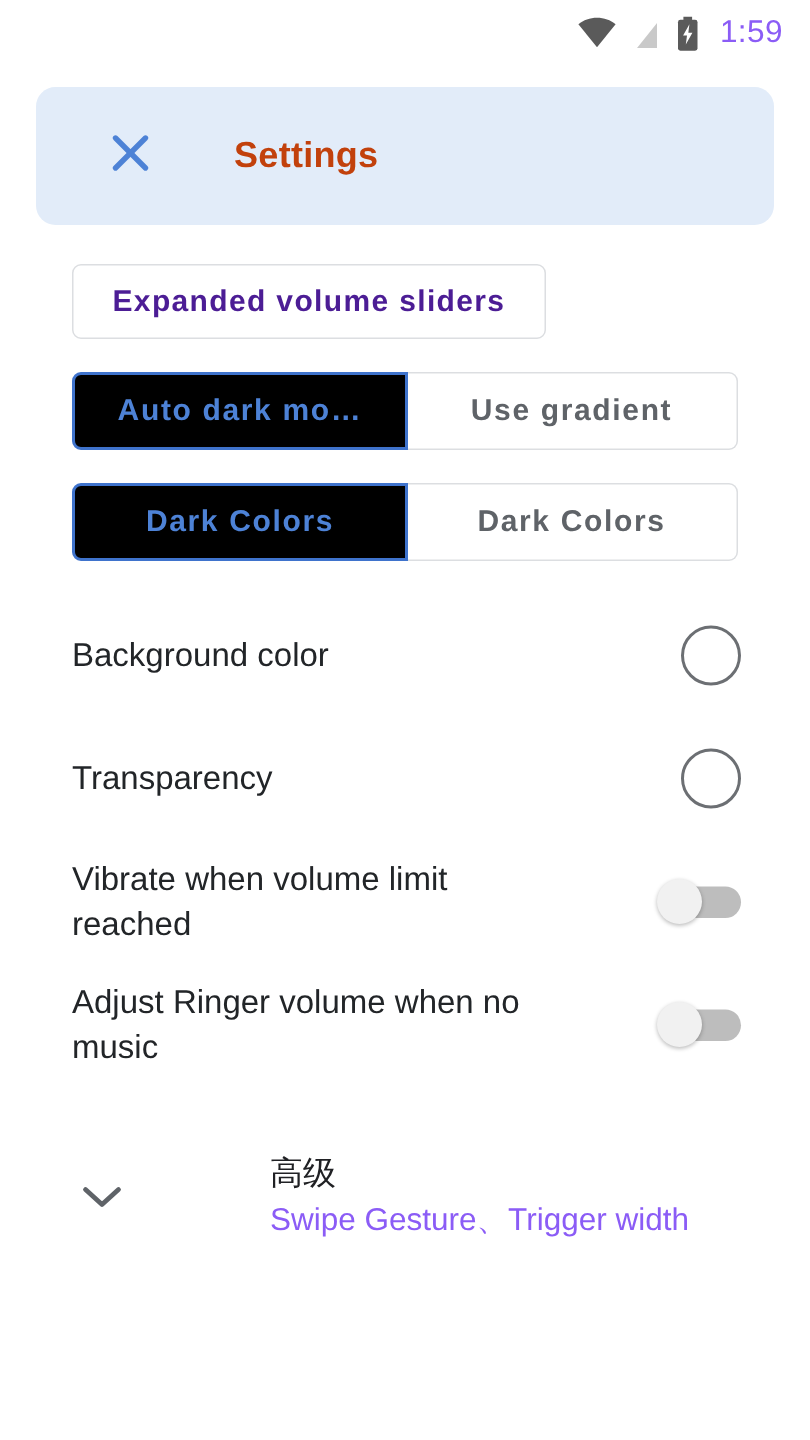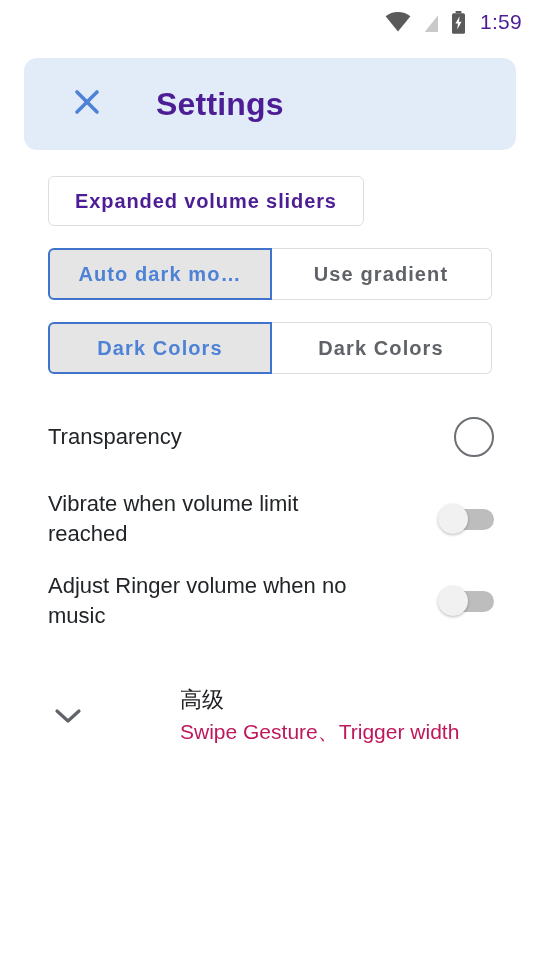--- a/index.html
+++ b/index.html
@@ -15,21 +15,21 @@
     height:44px;
     display:flex;
     align-items:center;
     justify-content:flex-end;
     padding-right:18px;
     gap:10px;
   }
   .statusbar svg { display:block; }
   .status-time {
     font-size:21px;
-    color:#4c1d95;
+    color:#8b5cf6;
     letter-spacing:0.3px;
     margin-left:4px;
   }
 
   
   .header {
     margin:14px 24px 0 24px;
     height:92px;
     background:#e2ecf9;
     border-radius:13px;
@@ -37,23 +37,23 @@
     align-items:center;
     padding-left:46px;
   }
   .header .close-wrap {
     width:34px; height:34px;
     display:flex; align-items:center; justify-content:center;
     cursor:pointer;
   }
   .header-title {
     margin-left:52px;
-    font-size:32px;
+    font-size:24px;
     font-weight:bold;
-    color:#4c1d95;
+    color:#c2410c;
     letter-spacing:0.2px;
   }
 
   
   .pill-row { padding:0 48px; margin-top:26px; }
   .pill {
     display:inline-flex;
     align-items:center;
     justify-content:center;
     height:50px;
@@ -91,21 +91,21 @@
   }
   .seg-inner {
     overflow:hidden;
     text-overflow:ellipsis;
     white-space:nowrap;
     max-width:100%;
     display:block;
     text-align:center;
   }
   .seg.selected {
-    background:#e5e5e5;
+    background:#000000;
     border:2px solid #3f73cc;
     border-radius:6px 0 0 6px;
     color:#4d82d6;
     margin-right:-1px;
     z-index:2;
   }
   .seg.unselected {
     border:1.6px solid #dcdee1;
     border-left:none;
     border-radius:0 6px 6px 0;
@@ -171,21 +171,21 @@
   }
   .chev { width:40px; display:flex; align-items:center; justify-content:center; }
   .adv-text { margin-left:44px; }
   .adv-title {
     font-size:22px;
     color:#202124;
     line-height:30px;
   }
   .adv-sub {
     font-size:21px;
-    color:#be185d;
+    color:#8b5cf6;
     line-height:30px;
     margin-top:2px;
   }
 </style>
 </head>
 <body>
 
 <div class="statusbar">
   <span>
     <svg width="26" height="22" viewBox="0 0 26 22">
@@ -238,20 +238,24 @@
     <span class="seg-inner">Dark Colors</span>
   </div>
   <div class="seg unselected">
     <span class="seg-inner">Dark Colors</span>
   </div>
 </div>
 
 <div class="list">
 
 
+  <div class="row">
+    <div class="row-label">Background color</div>
+    <div class="swatch empty"></div>
+  </div>
 
   <div class="row">
     <div class="row-label">Transparency</div>
     <div class="swatch empty"></div>
   </div>
 
   <div class="row">
     <div class="row-label">Vibrate when volume limit reached</div>
     <div class="toggle">
       <div class="track"></div>

